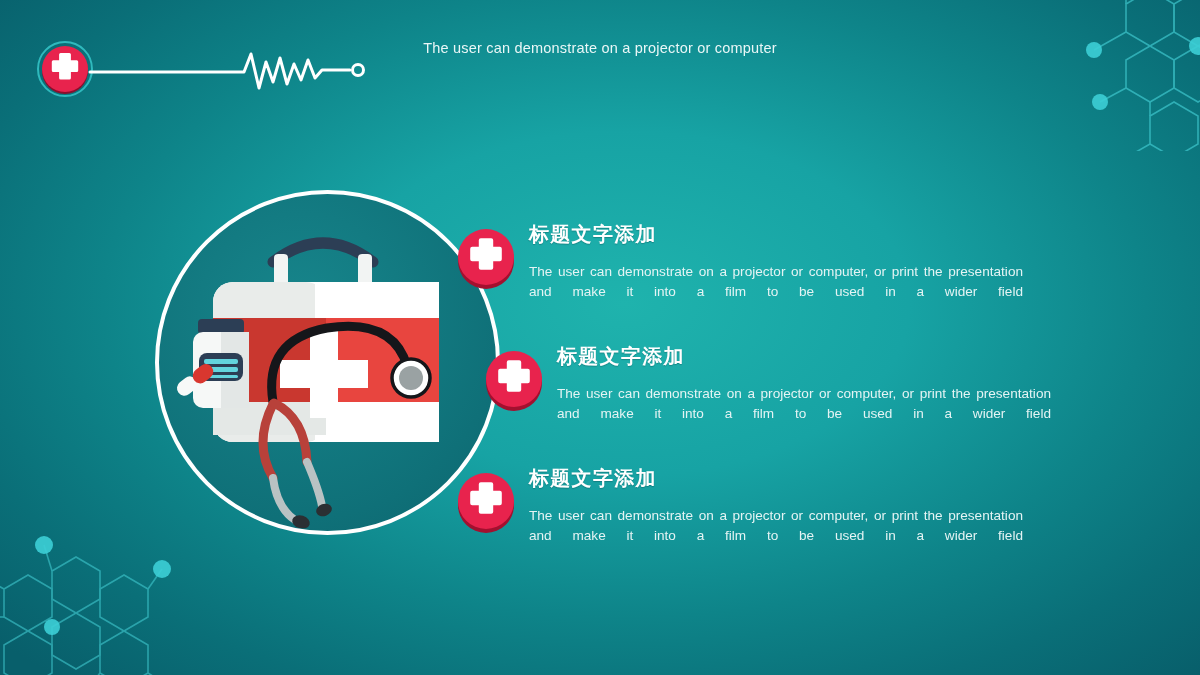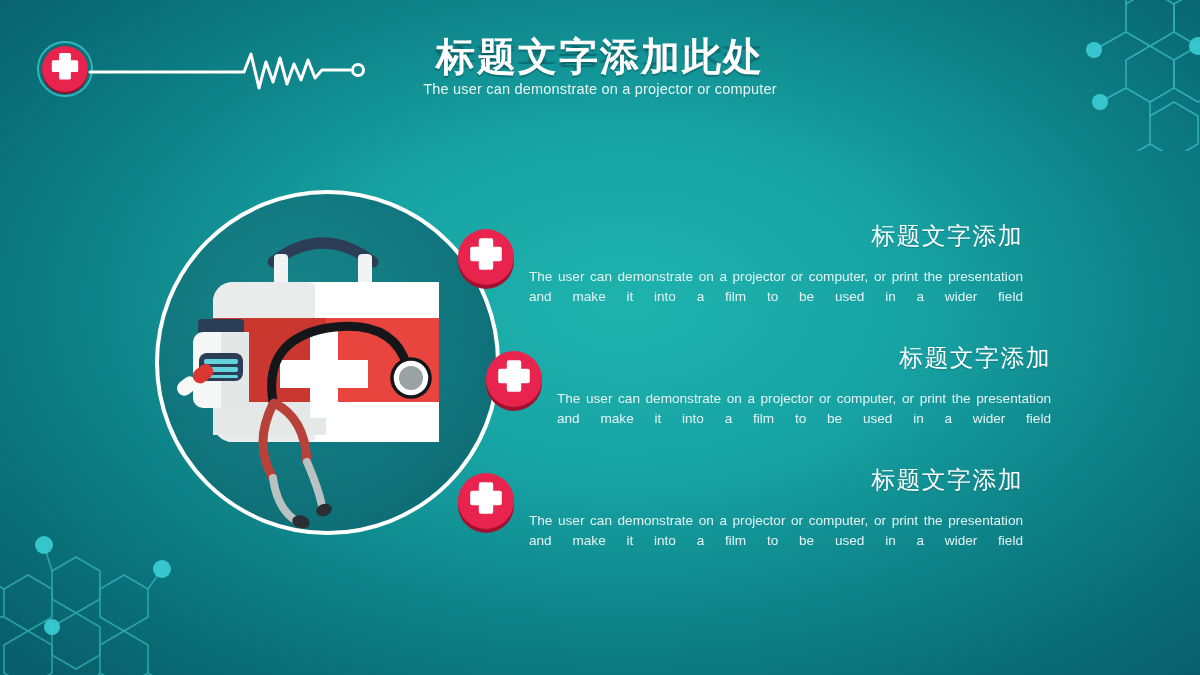--- a/index.html
+++ b/index.html
@@ -67,25 +67,24 @@
 
   
   .row { position:absolute; display:flex; align-items:flex-start; }
   #row-0 { left:455px; top:222px; }
   #row-1 { left:483px; top:344px; }
   #row-2 { left:455px; top:466px; }
 
   .badge { width:62px; height:64px; flex:0 0 62px; margin-top:4px; }
   .rowtext { margin-left:12px; width:494px; }
   .row-title {
-    font-size:24px; font-weight:normal; color:#ffffff;
+    font-size:20px; font-weight:bold; color:#ffffff;
     letter-spacing:1.3px; line-height:1.2;
     text-shadow:0 1px 1px rgba(0,45,50,.28);
     margin-bottom:9px;
-    text-align:right;
   }
   .row-body {
     font-size:13.6px; color:#e4f4f4; line-height:1.45;
     text-align:justify; text-justify:inter-word;margin-top:16px;
   }
   .row-body::after { content:""; display:inline-block; width:100%; }
 </style>
 </head>
 <body>
 
@@ -144,24 +143,20 @@
       <circle cx="29" cy="29" r="23" fill="#e8234d"></circle>
       <path d="M24.6 14.5h8.8v7.3h7.3v8.8h-7.3v7.3h-8.8v-7.3h-7.3v-8.8h7.3z" fill="#ffffff" stroke="#ffffff" stroke-width="3" stroke-linejoin="round"></path>
     </svg>
     <svg id="ecg" viewBox="0 0 280 48">
       <polyline points="2,26 148,26 156,26 163,8 171,42 178,16 185,36 192,12 199,38 206,18 213,34 220,14 227,32 234,24 262,24" fill="none" stroke="#ffffff" stroke-width="3" stroke-linejoin="round" stroke-linecap="round"></polyline>
       <circle cx="270" cy="24" r="5.5" fill="none" stroke="#ffffff" stroke-width="3"></circle>
     </svg>
   </div>
 
   <div id="titleblock">
-    <div style="position:relative; display:inline-block;">
-      <div id="page-title">标题文字添加此处</div>
-      <div id="title-reflection">标题文字添加此处</div>
-    </div>
     <div id="page-subtitle">The user can demonstrate on a projector or computer</div>
   </div>
 
   <div id="illus-wrap">
     <div id="illus-circle"></div>
     <svg id="illus-art" viewBox="0 0 345 345">
       <defs>
         <clipPath id="circClip">
             <circle cx="172.5" cy="172.5" r="168"></circle>
           </clipPath>

